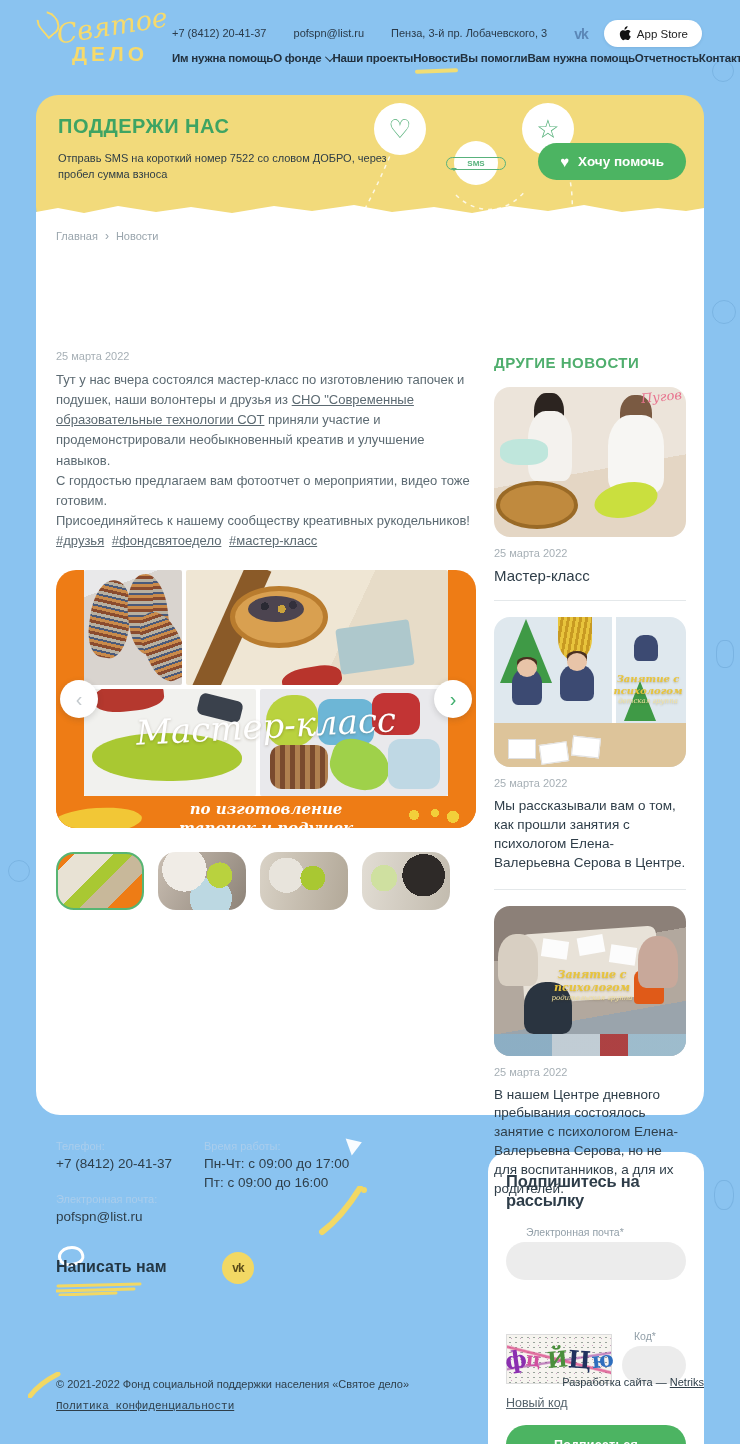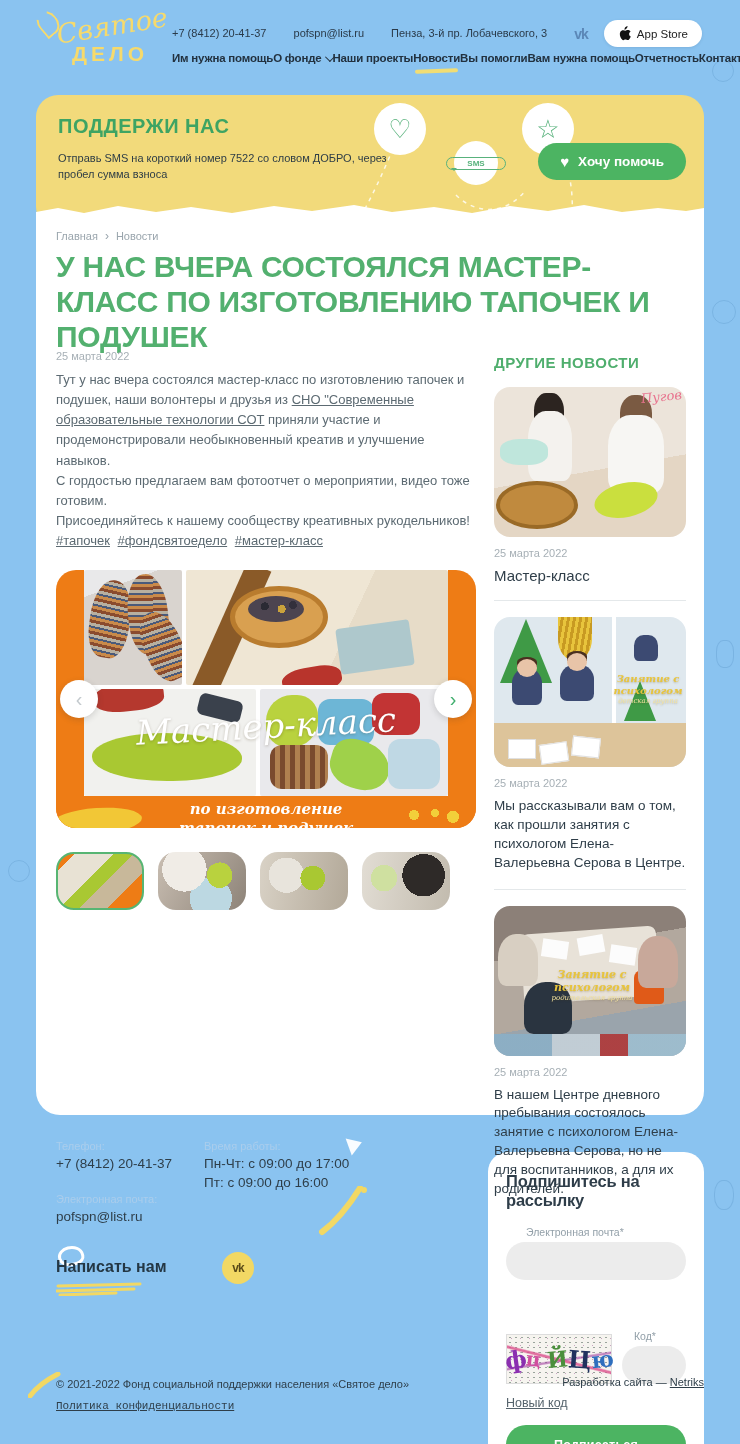--- a/index.html
+++ b/index.html
@@ -232,29 +232,28 @@
     <svg class="torn" viewBox="0 0 668 13" preserveAspectRatio="none">
       <path d="M0,9 L22,5 48,10 82,3 120,9 155,4 196,10 238,3 276,8 318,2 356,9 398,4 436,10 474,3 512,8 548,2 586,9 622,5 650,8 668,5 L668,13 L0,13 Z" fill="#ffffff"></path>
     </svg>
 
     <div class="crumbs">
       <span>Главная</span>
       <span class="sep">›</span>
       <span>Новости</span>
     </div>
 
-    <h1 class="title">У нас вчера состоялся мастер-класс по изготовлению тапочек и подушек</h1>
 
     <div class="leftcol">
       <div class="date">25 марта 2022</div>
       <p class="article"><span>Тут у нас вчера состоялся мастер-класс по изготовлению тапочек и подушек, наши волонтеры и друзья из </span><a href="#">СНО "Современные образовательные технологии СОТ</a><span> приняли участие и продемонстрировали необыкновенный креатив и улучшение навыков.</span><br>
       <span>С гордостью предлагаем вам фотоотчет о мероприятии, видео тоже готовим.</span><br>
       <span>Присоединяйтесь к нашему сообществу креативных рукодельников!</span></p>
       <div class="tags">
-        <a href="#">#тапочек</a>
+        <a href="#">#друзья</a>
         <a href="#">#фондсвятоедело</a>
         <a href="#">#мастер-класс</a>
       </div>
 
       <div class="carousel">
         <div style="position:absolute;left:28px;top:0;right:28px;bottom:32px;background:#fff;"></div>
         <div class="ph phA">
             <i></i>
             <i></i>
             <i></i>

